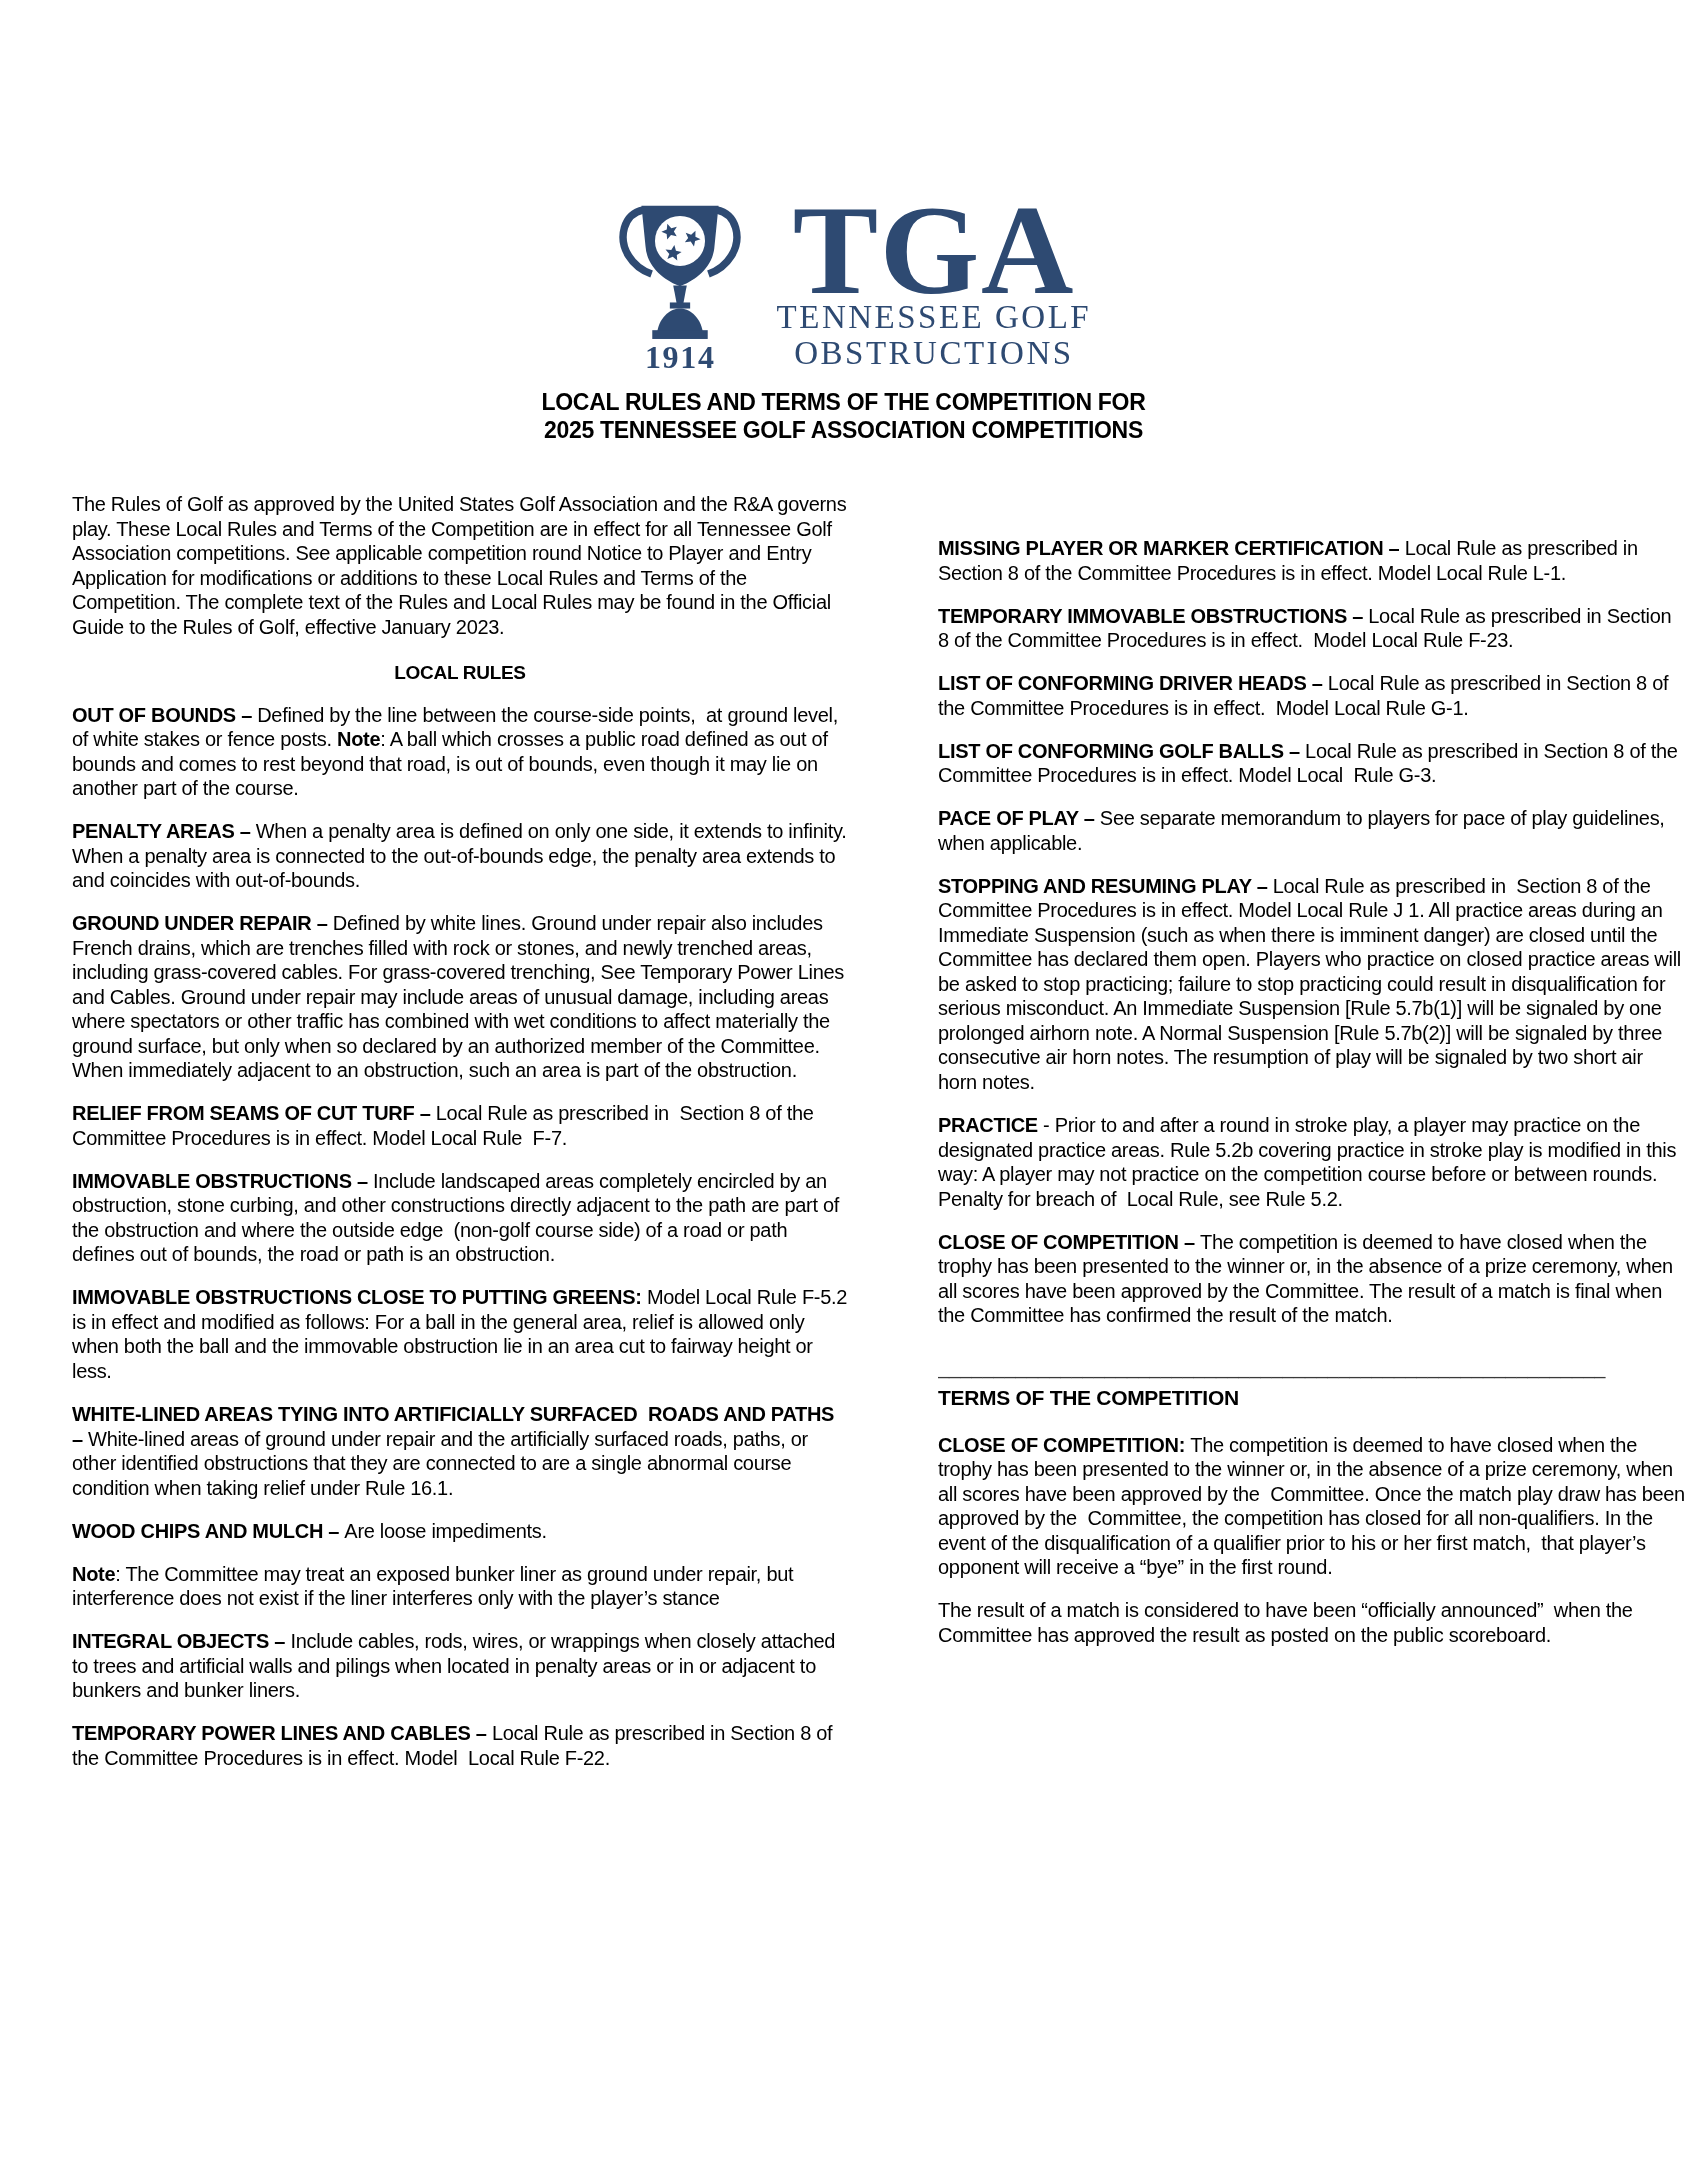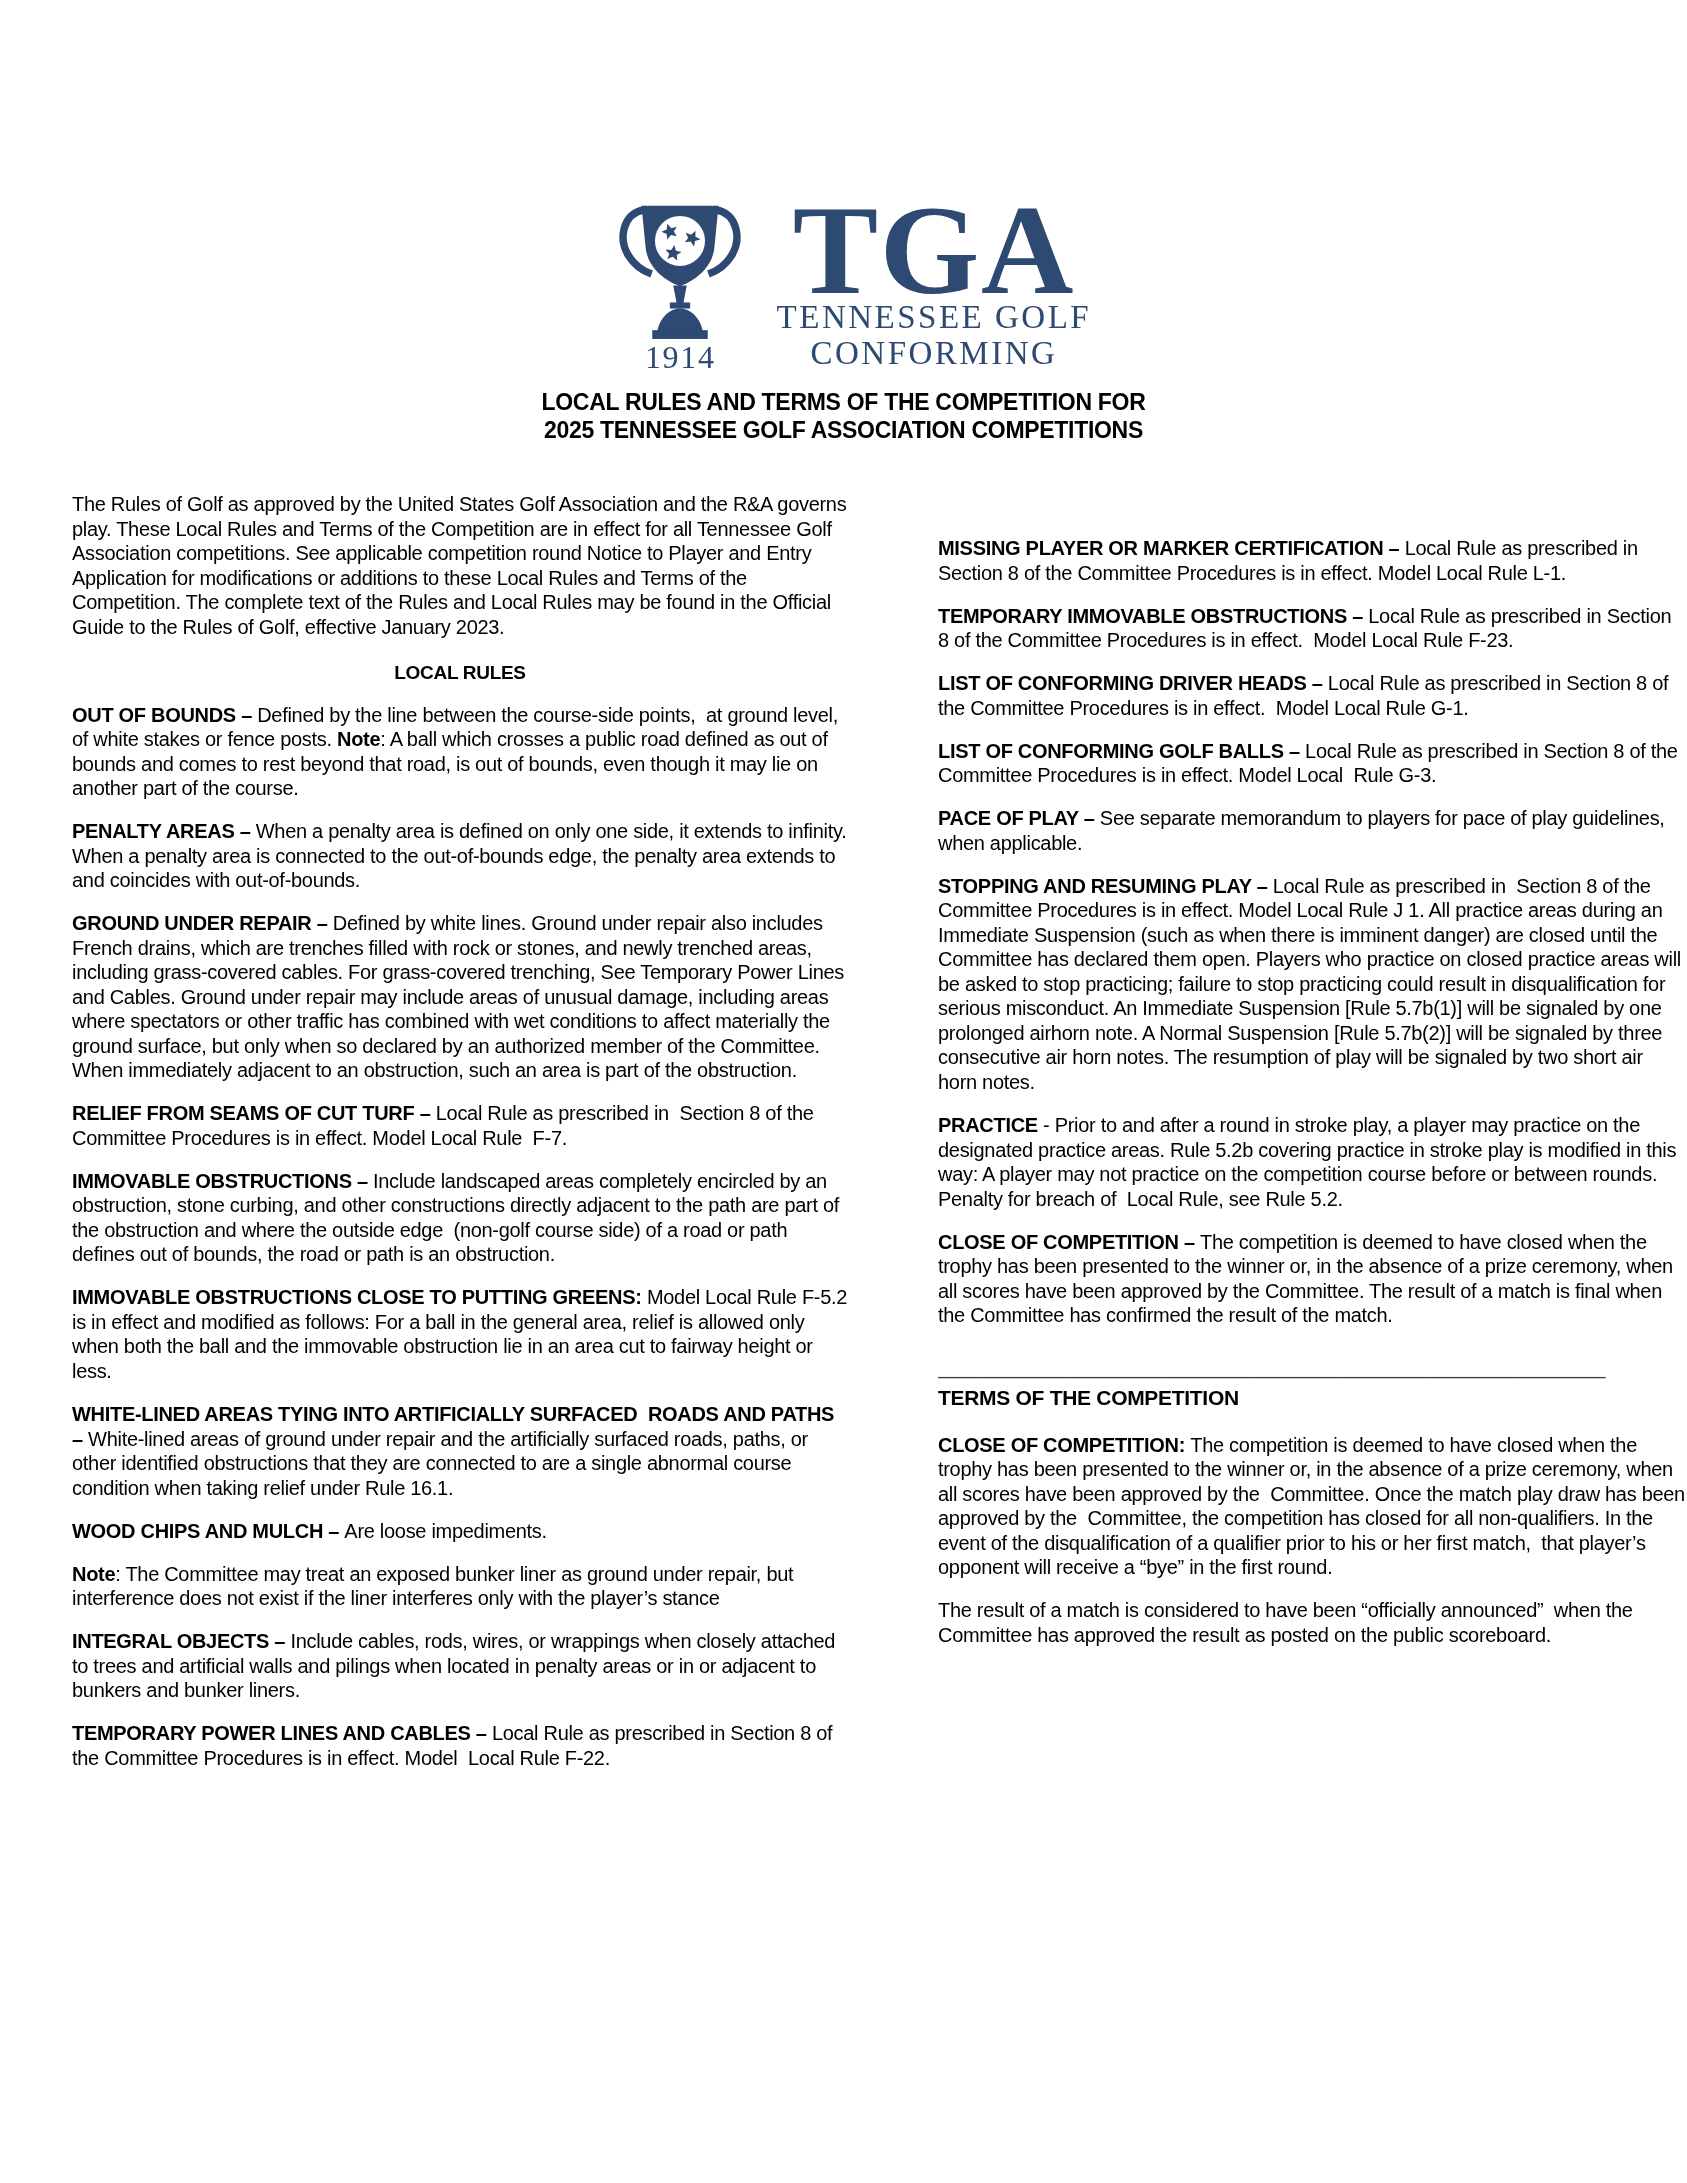--- a/index.html
+++ b/index.html
@@ -16,21 +16,21 @@
   
   .logo {
     position:absolute; top:199px; left:0; width:100%;
     display:flex; justify-content:center; align-items:flex-start; gap:11.8px;
   }
   .trophy-col { display:flex; flex-direction:column; align-items:center; width:169px; }
   .trophy-col svg { width:162px; height:142px; display:block; }
   .year {
     font-family:"Liberation Serif", serif;
     font-size:32px; line-height:32px; letter-spacing:1.7px;
-    color:#2e4a72; margin-top:0;
+    color:#2e4a72; margin-top:0;font-weight:bold;
   }
   .logo-text { display:flex; flex-direction:column; align-items:center; padding-top:1.7px; }
   .acronym {
     font-family:"Liberation Serif", serif; font-weight:700;
     font-size:128px; line-height:98px; letter-spacing:1.7px;
     color:#2e4a72;
     text-align:center;
   }
   .org {
     font-family:"Liberation Serif", serif;
@@ -94,21 +94,21 @@
         <path d="M90,128 L110,128 L105,154 L95,154 Z" fill="#2e4a72"></path>
         <rect x="85" y="153" width="30" height="9" fill="#2e4a72"></rect>
         <path d="M66,198 C70,172 88,162 100,162 C112,162 130,172 134,198 Z" fill="#2e4a72"></path>
         <rect x="59" y="194" width="82" height="13" fill="#2e4a72"></rect>
       </svg>
       <div class="year">1914</div>
     </div>
     <div class="logo-text">
       <div class="acronym">TGA</div>
       <div class="org">TENNESSEE GOLF</div>
-      <div class="org">CONFORMING</div>
+      <div class="org">OBSTRUCTIONS</div>
     </div>
   </div>
 
   <div class="doc-title">
     <div>LOCAL RULES AND TERMS OF THE COMPETITION FOR</div>
     <div>2025 TENNESSEE GOLF ASSOCIATION COMPETITIONS</div>
   </div>
 
   <div class="col col-left">
     <p class="para">The Rules of Golf as approved by the United States Golf Association and the R&amp;A governs play. These Local Rules and Terms of the Competition are in effect for all Tennessee Golf Association competitions. See applicable competition round Notice to Player and Entry Application for modifications or additions to these Local Rules and Terms of the Competition. The complete text of the Rules and Local Rules may be found in the Official  Guide to the Rules of Golf, effective January 2023.</p>

